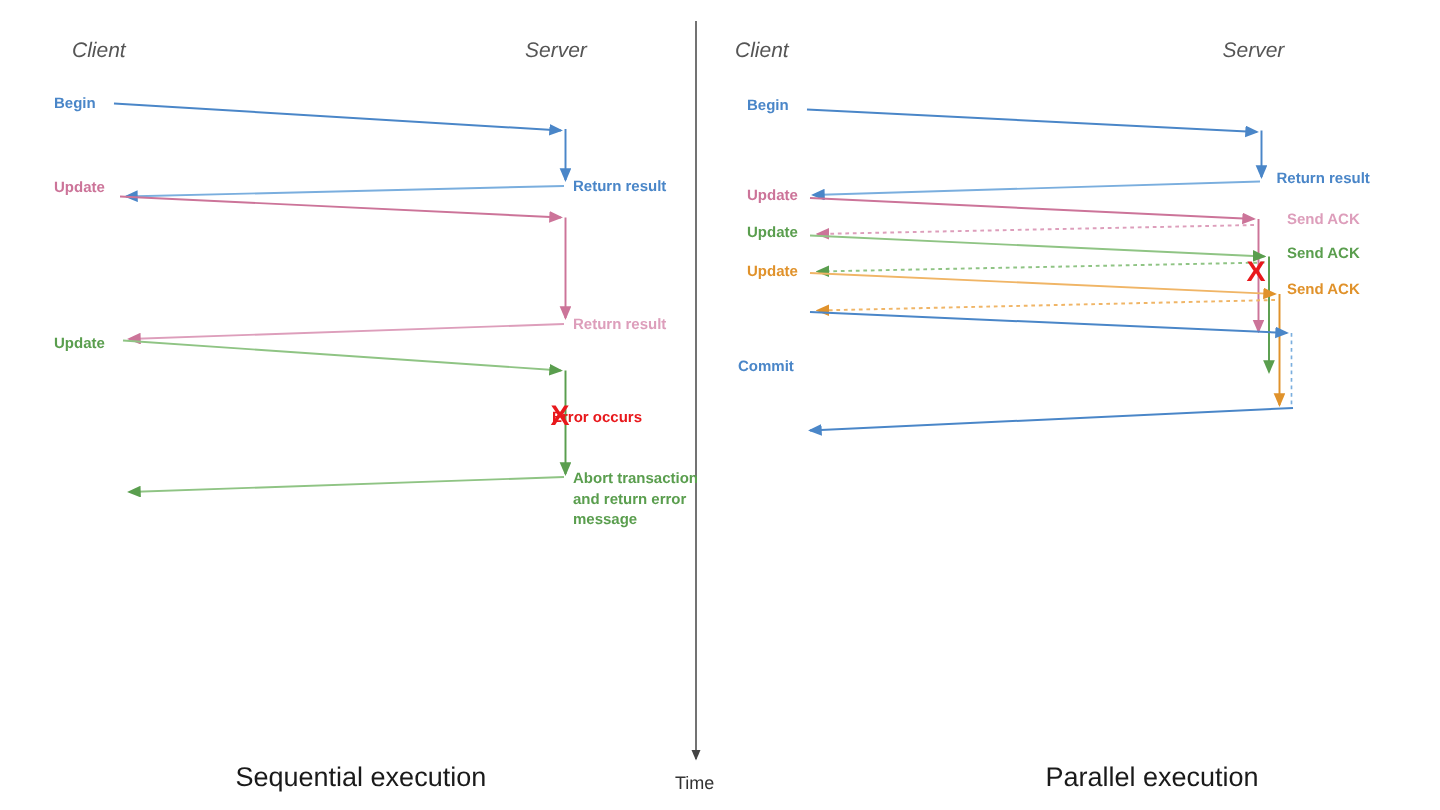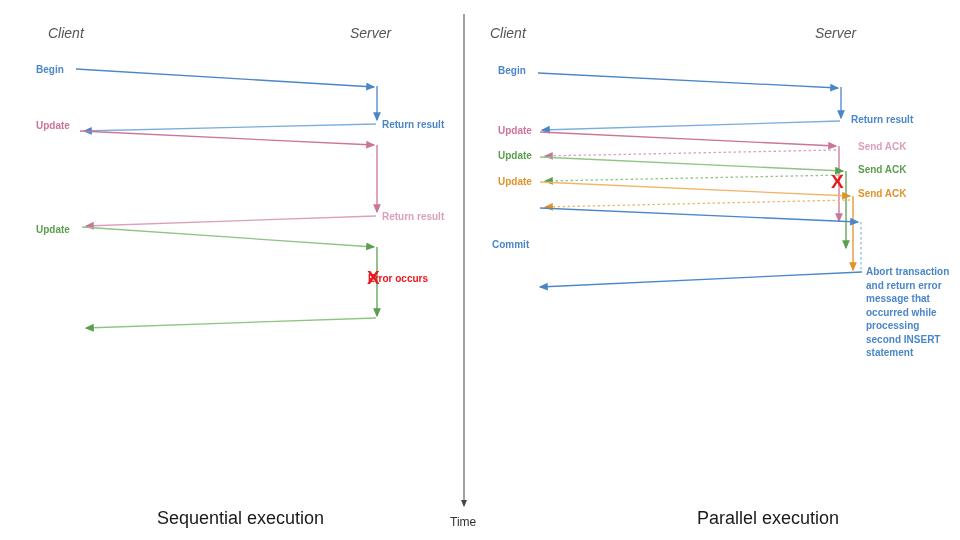--- a/index.html
+++ b/index.html
@@ -142,20 +142,24 @@
 
   <div class="actor" style="left:48px; top:25px;">Client</div>
   <div class="actor" style="left:350px; top:25px;">Server</div>
 
   <div class="lbl" style="left:36px; top:63px; color:#4a86c8;">Begin</div>
   <div class="lbl" style="left:36px; top:119px; color:#cc7499;">Update</div>
   <div class="lbl" style="left:36px; top:223px; color:#5a9e4e;">Update</div>
 
   <div class="lbl" style="left:382px; top:118px; color:#4a86c8;">Return result</div>
   <div class="lbl" style="left:382px; top:210px; color:#dd9ebb;">Return result</div>
+  <div class="lbl wrap" style="left:382px; top:313px; width:86px; color:#5a9e4e;">Abort
+transaction
+and return
+error message</div>
 
   <div class="xmark" style="left:367px; top:268px; color:#e8181c;">X</div>
   <div class="lbl" style="left:368px; top:272px; color:#e8181c;">Error occurs</div>
 
   <div class="caption" style="left:157px; top:508px;">Sequential execution</div>
 
   <div class="timelbl" style="left:450px; top:515px;">Time</div>
 
   <div class="actor" style="left:490px; top:25px;">Client</div>
   <div class="actor" style="left:815px; top:25px;">Server</div>
@@ -163,28 +167,18 @@
   <div class="lbl" style="left:498px; top:64px; color:#4a86c8;">Begin</div>
   <div class="lbl" style="left:498px; top:124px; color:#cc7499;">Update</div>
   <div class="lbl" style="left:498px; top:149px; color:#5a9e4e;">Update</div>
   <div class="lbl" style="left:498px; top:175px; color:#e0922b;">Update</div>
   <div class="lbl" style="left:492px; top:200px; color:#4a86c8;margin-top:38px;">Commit</div>
 
   <div class="lbl" style="left:851px; top:113px; color:#4a86c8;">Return result</div>
   <div class="lbl" style="left:858px; top:140px; color:#dd9ebb;">Send ACK</div>
   <div class="lbl" style="left:858px; top:163px; color:#5a9e4e;">Send ACK</div>
   <div class="lbl" style="left:858px; top:187px; color:#e0922b;">Send ACK</div>
-  <div class="lbl wrap" style="left:866px; top:265px; width:88px; color:#4a86c8;">Abort
-transaction
-and return
-error message
-that occurred
-while
-processing
-second
-INSERT
-statement</div>
 
   <div class="xmark" style="left:831px; top:172px; color:#e8181c;">X</div>
 
   <div class="caption" style="left:668px; top:508px;margin-left:29px;">Parallel execution</div>
 
 </div>
 
 </body></html>

